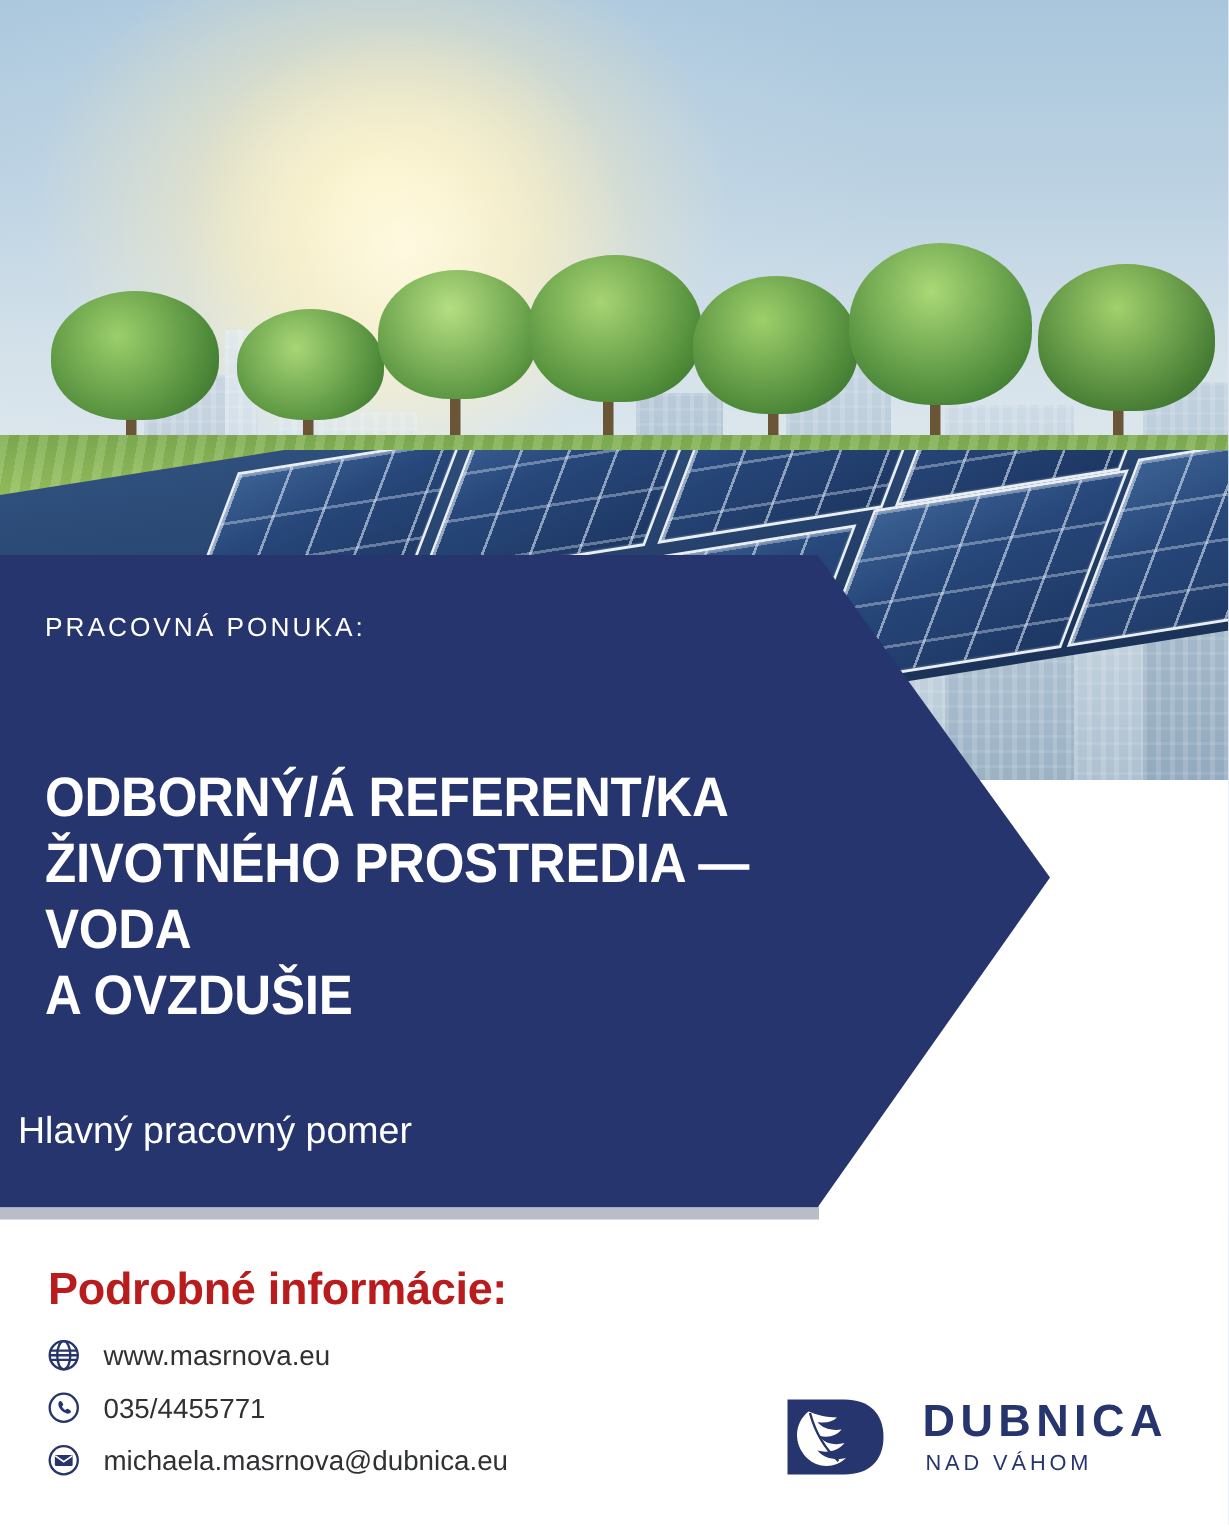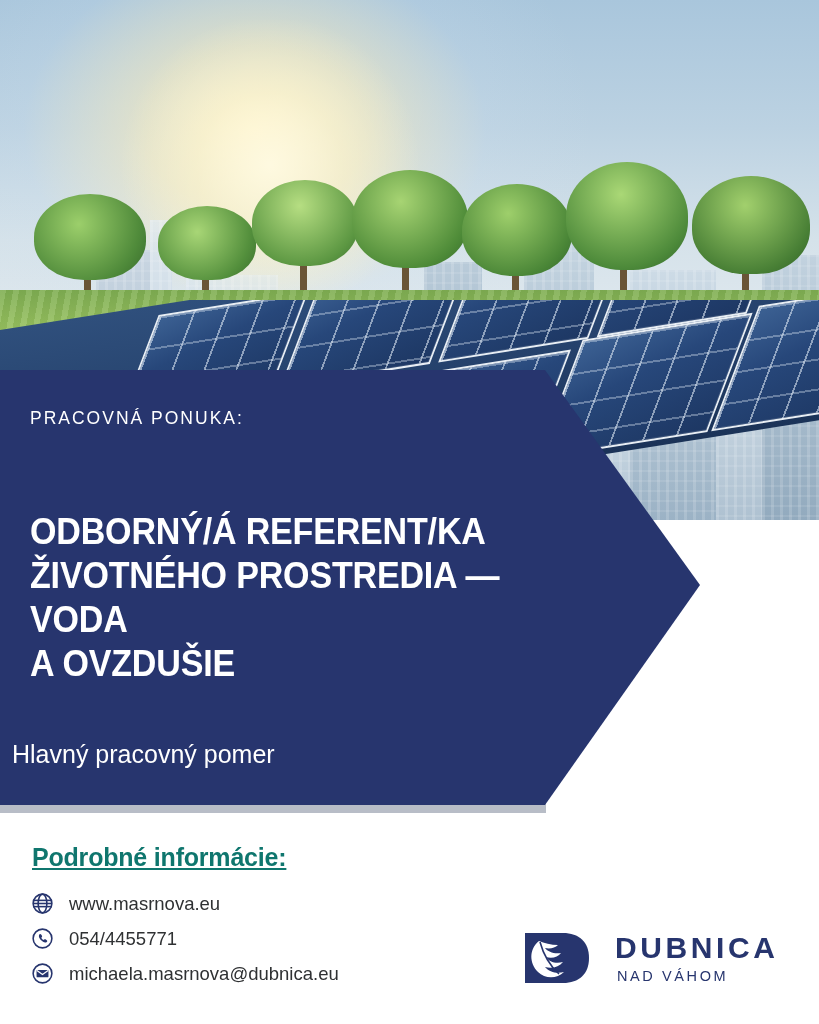--- a/index.html
+++ b/index.html
@@ -155,25 +155,24 @@
   
   .footer {
     position: absolute;
     left: 0; top: 813px;
     width: 819px; height: 211px;
     background: #ffffff;
   }
   .footer-title {
     position: absolute;
     left: 32px; top: 30px;
-    color: #0f766e;
-    font-size: 25px;
+    color: #b91c1c;
+    font-size: 30px;
     font-weight: 700;
     letter-spacing: -0.2px;
-    text-decoration: underline;
   }
   .contact {
     position: absolute;
     left: 30px;
     display: flex;
     align-items: center;
     gap: 14px;
     color: #2f3133;
     font-size: 18.5px;
   }
@@ -308,21 +307,21 @@
       <span>www.masrnova.eu</span>
     </div>
 
     <div class="contact c2">
       <span class="cicon">
         <svg width="25" height="25" viewBox="0 0 24 24" fill="none" stroke="#27356e" stroke-width="1.5">
           <circle cx="12" cy="12" r="9"></circle>
           <path d="M9 8.2c.5-.7 1.3-.6 1.7 0l.8 1.2c.3.5.2.9-.2 1.3l-.5.5c.5 1 1.3 1.8 2.3 2.3l.5-.5c.4-.4.8-.5 1.3-.2l1.2.8c.6.4.7 1.2 0 1.7-1.1.8-2.3.6-3.6-.2-1.6-1-3-2.4-3.6-3.8-.5-1.1-.5-2.2.1-3.1z" fill="#27356e" stroke="none"></path>
         </svg>
       </span>
-      <span>054/4455771</span>
+      <span>035/4455771</span>
     </div>
 
     <div class="contact c3">
       <span class="cicon">
         <svg width="25" height="25" viewBox="0 0 24 24">
           <circle cx="12" cy="12" r="9" fill="none" stroke="#27356e" stroke-width="1.5"></circle>
           <rect x="6.3" y="8.6" width="11.4" height="7" rx="0.8" fill="#27356e"></rect>
           <path d="M6.6 9.2 L12 13 L17.4 9.2" fill="none" stroke="#ffffff" stroke-width="1.1"></path>
         </svg>
       </span>

